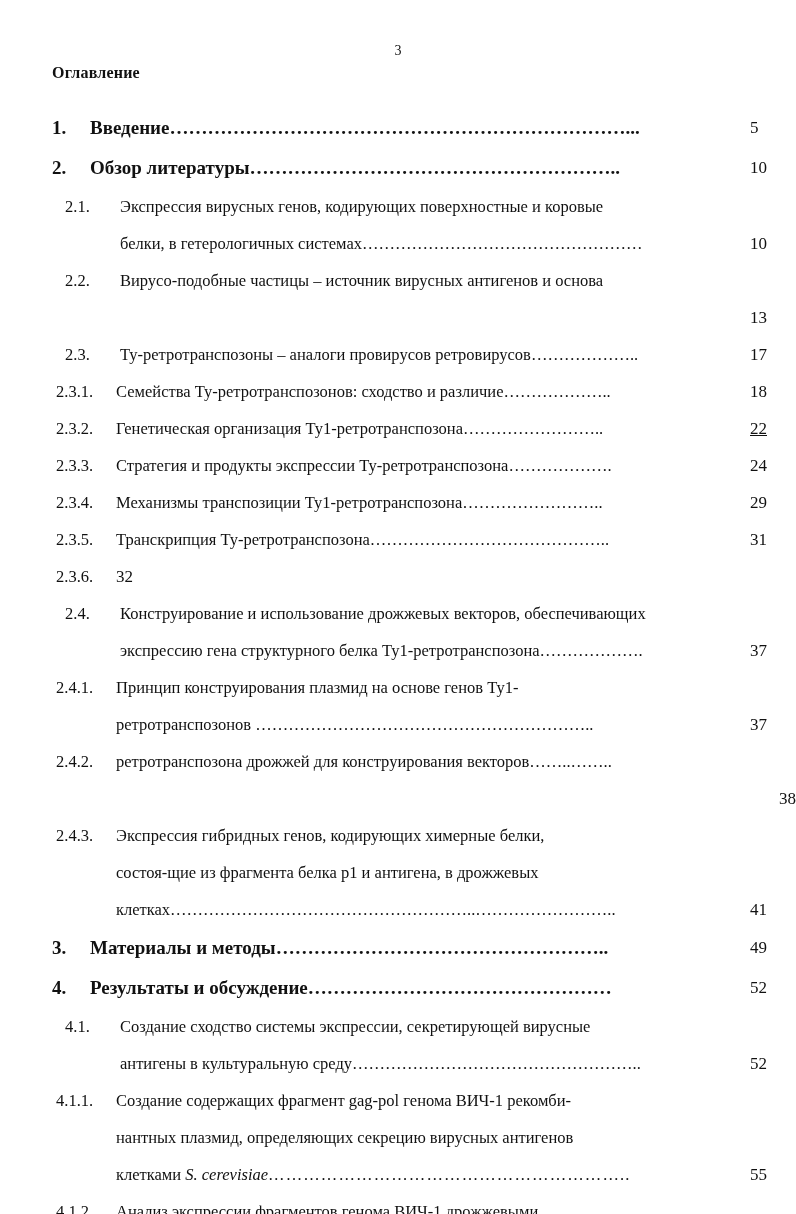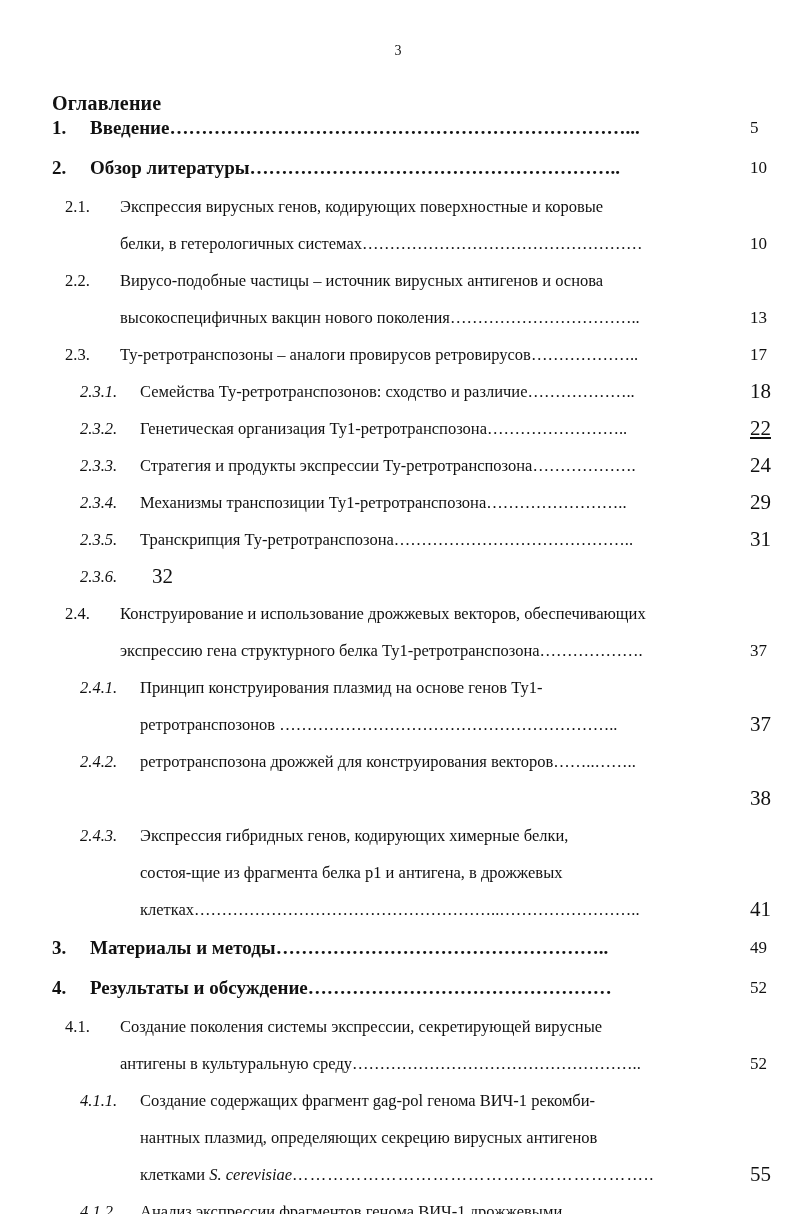--- a/index.html
+++ b/index.html
@@ -28,23 +28,23 @@
     top: 44px;
     left: 0;
     width: 796px;
     text-align: center;
     font-size: 14px;
     line-height: 1;
   }
 
   .toc-title {
     position: absolute;
-    top: 92px;
+    top: 64px;
     left: 52px;
-    font-size: 20px;
+    font-size: 16px;
     font-weight: bold;
     letter-spacing: 0.2px;
   }
 
   .toc {
     position: absolute;
     top: 108px;
     left: 0;
     width: 796px;
   }
@@ -108,22 +108,22 @@
     line-height: 37px;
   }
   .lvl2 .num { width: 55px; margin-left: 65px; }
   .lvl2 .pg { font-size: 17px; }
 
   
   .lvl3 {
     font-size: 16.5px;
     line-height: 37px;
   }
-  .lvl3 .num { width: 60px; margin-left: 80px; font-style: italic; }
-  .lvl3 .pg { font-size: 21px; }
+  .lvl3 .num { width: 60px; margin-left: 56px; }
+  .lvl3 .pg { font-size: 17px; }
 
   i.sci { font-style: italic; }
 </style>
 </head>
 <body>
 
 <div class="page">
 
   <div class="folio">3</div>
 
@@ -156,21 +156,20 @@
             <div class="ln">белки, в гетерологичных системах……………………………………………</div>
           </div>
           <div class="pg" style="padding-top: 37px;">10</div>
         </div>
       </div>
       <div class="entry lvl2">
         <div class="row">
           <div class="num">2.2.</div>
           <div class="body">
             <div class="ln">Вирусо-подобные частицы – источник вирусных антигенов и основа</div>
-            <div class="ln">высокоспецифичных вакцин нового поколения……………………………..</div>
           </div>
           <div class="pg" style="padding-top: 37px;">13</div>
         </div>
       </div>
       <div class="entry lvl2">
         <div class="row">
           <div class="num">2.3.</div>
           <div class="body">
             <div class="ln">Ту-ретротранспозоны – аналоги провирусов ретровирусов………………..</div>
           </div>
@@ -218,21 +217,21 @@
           <div class="num">2.3.5.</div>
           <div class="body">
             <div class="ln">Транскрипция Ту-ретротранспозона……………………………………..</div>
           </div>
           <div class="pg" style="padding-top: 0px;">31</div>
         </div>
       </div>
       <div class="entry lvl3">
         <div class="row">
           <div class="num">2.3.6.</div>
-          <div class="pg" style="padding-top: 0px; margin-left: 12px;">32</div>
+          <div class="pg" style="padding-top: 0px;">32</div>
         </div>
       </div>
       <div class="entry lvl2">
         <div class="row">
           <div class="num">2.4.</div>
           <div class="body">
             <div class="ln">Конструирование и использование дрожжевых векторов, обеспечивающих</div>
             <div class="ln">экспрессию гена структурного белка Ту1-ретротранспозона……………….</div>
           </div>
           <div class="pg" style="padding-top: 37px;">37</div>
@@ -247,21 +246,21 @@
           </div>
           <div class="pg" style="padding-top: 37px;">37</div>
         </div>
       </div>
       <div class="entry lvl3">
         <div class="row">
           <div class="num">2.4.2.</div>
           <div class="body">
             <div class="ln">ретротранспозона дрожжей для конструирования векторов……..……..</div>
           </div>
-          <div class="pg" style="padding-top: 37px;">38</div>
+          <div class="pg" style="padding-top: 37px; text-align: right;">38</div>
         </div>
       </div>
       <div class="entry lvl3">
         <div class="row">
           <div class="num">2.4.3.</div>
           <div class="body">
             <div class="ln">Экспрессия гибридных генов, кодирующих химерные белки,</div>
             <div class="ln">состоя-щие из фрагмента белка p1 и антигена, в дрожжевых</div>
             <div class="ln">клетках………………………………………………..……………………..</div>
           </div>
@@ -283,21 +282,21 @@
           <div class="body">
             <div class="ln">Результаты и обсуждение…………………………………………</div>
           </div>
           <div class="pg" style="padding-top: 0px;">52</div>
         </div>
       </div>
       <div class="entry lvl2">
         <div class="row">
           <div class="num">4.1.</div>
           <div class="body">
-            <div class="ln">Создание поколения системы экспрессии, секретирующей вирусные</div>
+            <div class="ln">Создание сходство системы экспрессии, секретирующей вирусные</div>
             <div class="ln">антигены в культуральную среду……………………………………………..</div>
           </div>
           <div class="pg" style="padding-top: 37px;">52</div>
         </div>
       </div>
       <div class="entry lvl3">
         <div class="row">
           <div class="num">4.1.1.</div>
           <div class="body">
             <div class="ln">Создание содержащих фрагмент gag-pol генома ВИЧ-1 рекомби-</div>

